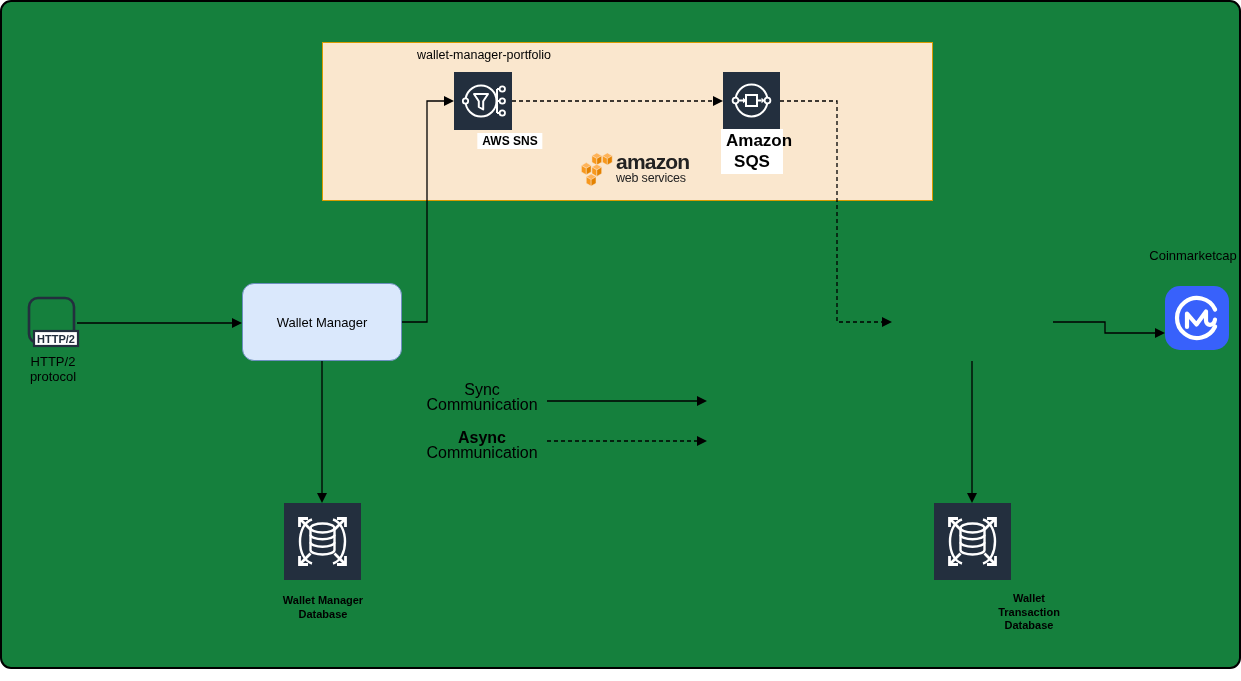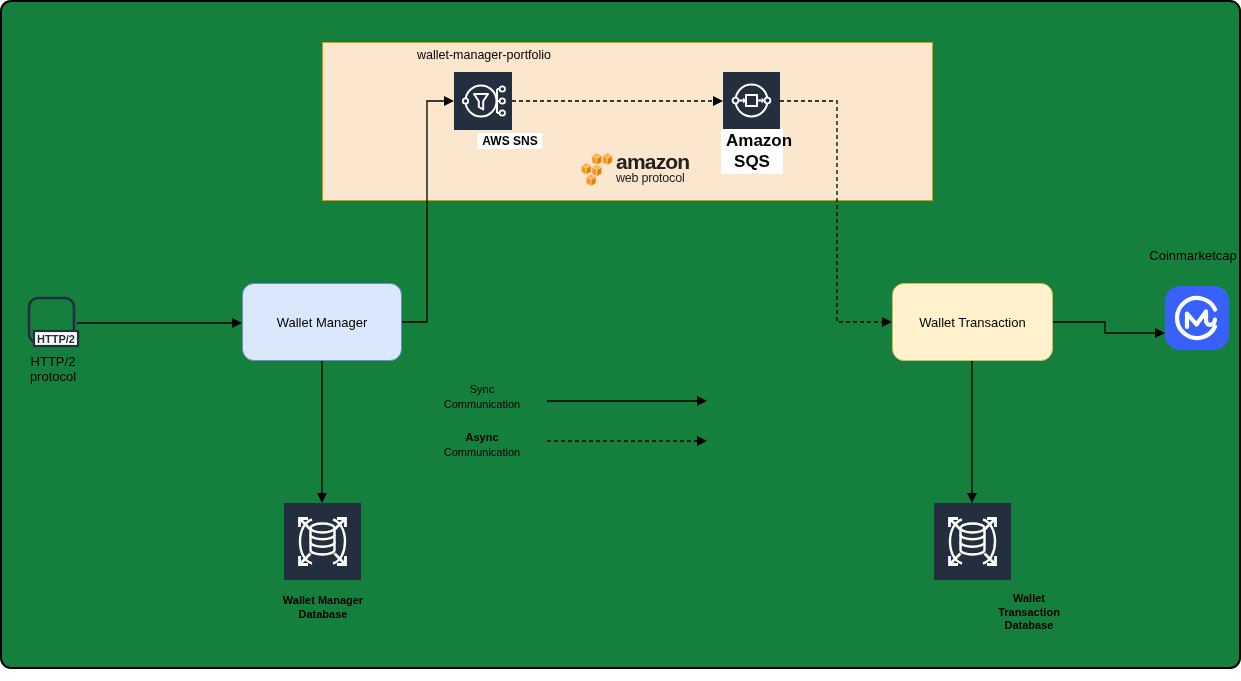--- a/index.html
+++ b/index.html
@@ -35,21 +35,21 @@
   #http2-label{left:6px;top:352px;width:90px;font-size:13px;line-height:15px;}
 
   .db-icon{width:77px;height:77px;background:#232F3E;}
   #db-left{left:282px;top:501px;}
   #db-right{left:932px;top:501px;}
   .db-label{font-size:11px;font-weight:bold;line-height:13.5px;width:140px;transform:translateX(-50%);}
   #db-left-label{left:321px;top:592px;}
   #db-right-label{left:1027px;top:590px;}
 
   
-  .legend-label{width:130px;transform:translateX(-50%);font-size:11px;line-height:15px;}
+  .legend-label{width:130px;transform:translateX(-50%);font-size:16px;line-height:15px;}
   #legend-sync{left:480px;top:380px;}
   #legend-async{left:480px;top:428px;}
   .bold{font-weight:bold;}
 
   
   #cmc-label{left:1191px;top:246px;transform:translateX(-50%);font-size:13px;white-space:nowrap;}
   #cmc-icon{left:1163px;top:284px;width:64px;height:64px;background:#3861FB;border-radius:15px;display:flex;align-items:center;justify-content:center;}
 
   #connectors{left:0;top:0;pointer-events:none;}
 </style>
@@ -111,41 +111,38 @@
         <polygon points="16,18.5 22,15 28,18.5 22,22" fill="#FFB357"></polygon>
         <polygon points="16,18.5 16,26.5 22,30 22,22" fill="#F7981D"></polygon>
         <polygon points="28,18.5 28,26.5 22,30 22,22" fill="#E48200"></polygon>
         <polygon points="9,30.5 15,27 21,30.5 15,34" fill="#FFB357"></polygon>
         <polygon points="9,30.5 9,38.5 15,42 15,34" fill="#F7981D"></polygon>
         <polygon points="21,30.5 21,38.5 15,42 15,34" fill="#E48200"></polygon>
       </g>
     </svg>
     <div id="aws-logo-text">
       <div id="aws-logo-title">amazon</div>
-      <div id="aws-logo-sub">web protocol</div>
+      <div id="aws-logo-sub">web services</div>
     </div>
   </div>
 
   <div id="http2-icon" class="abs">
     <svg width="56" height="56" viewBox="0 0 56 56">
       <rect x="3" y="3" width="45" height="45" rx="9" fill="none" stroke="#232F3E" stroke-width="2.6"></rect>
       <rect x="8" y="36" width="44" height="15" fill="#fff" stroke="#232F3E" stroke-width="2.2"></rect>
       <text x="30" y="47.5" text-anchor="middle" font-family="Liberation Sans, sans-serif" font-size="11" font-weight="bold" fill="#232F3E">HTTP/2</text>
     </svg>
   </div>
   <div id="http2-label" class="abs txt center pre">HTTP/2
 protocol</div>
 
   <div id="wallet-manager" class="abs node">
     <span>Wallet Manager</span>
   </div>
 
-  <div id="wallet-transaction" class="abs node">
-    <span>Wallet Transaction</span>
-  </div>
 
   <div id="cmc-label" class="abs txt">Coinmarketcap</div>
   <div id="cmc-icon" class="abs">
     <svg width="64" height="64" viewBox="0 0 64 64">
       <g stroke="#fff" stroke-width="4.2" fill="none" stroke-linecap="round" stroke-linejoin="round">
         <path d="M50.1 23.5 A20 20 0 1 0 50.1 40.5"></path>
         <path d="M22 41 V27.5 L31.5 38.5 L41 25.5 V34.5 C41 40.5 49 40.5 50 33.5"></path>
       </g>
     </svg>
   </div>

